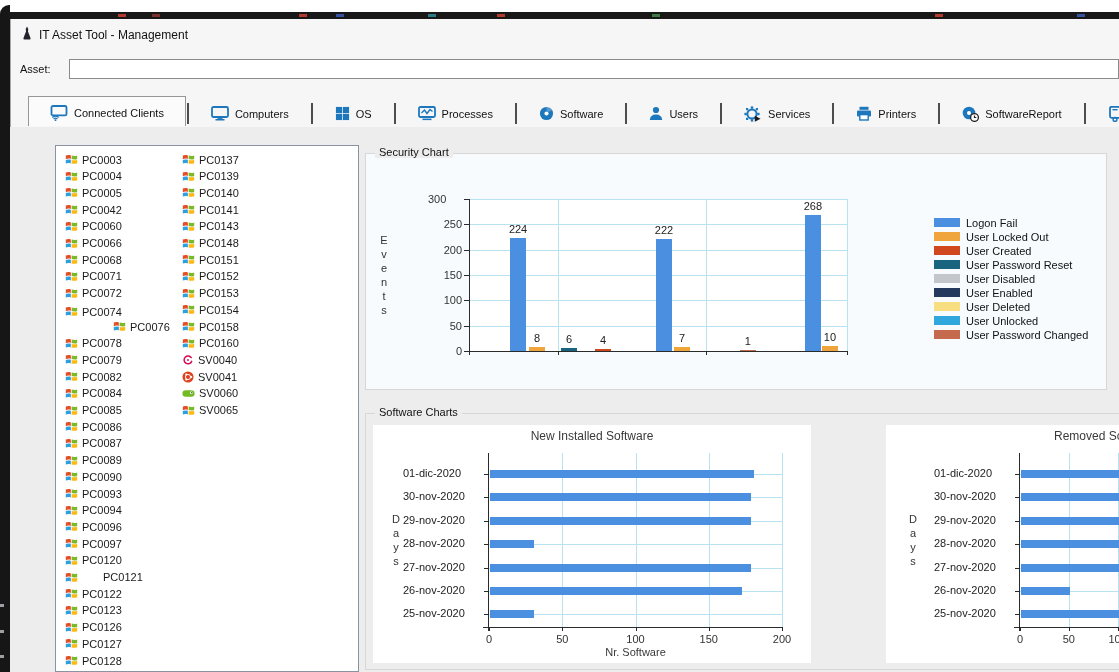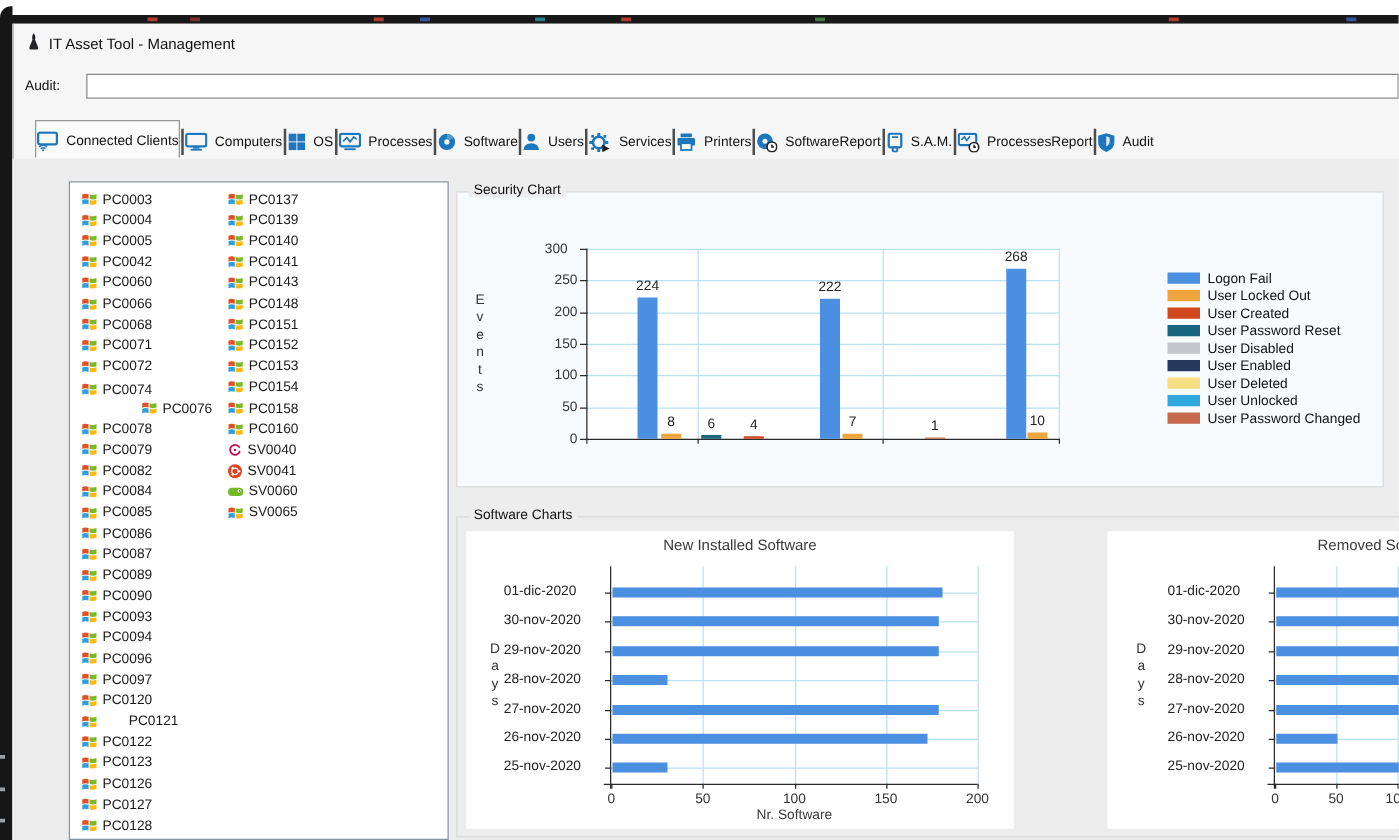--- a/index.html
+++ b/index.html
@@ -17,21 +17,21 @@
   
   .app-bg { left:10px; top:19px; width:1109px; height:653px; background:#f6f6f6; border-left:1px solid #a9a9a9; }
   .titlebar-icon { left:21px; top:26px; }
   .titlebar-title { left:39px; top:28px; font-size:12px; color:#111; }
 
   .filter-label { left:20px; top:63px; font-size:11px; color:#111; }
   .filter-input { left:69px; top:59px; width:1050px; height:20px; border:1px solid #8a8a8a; background:#fff; font-size:11px; padding:0 4px; font-family:inherit; }
 
   
   #tabstrip { left:28px; top:95px; height:31px; display:flex; align-items:flex-end; white-space:nowrap; }
-  .tab { display:flex; align-items:center; gap:6px; height:25px; padding:0 0; font-size:11px; color:#111; background:transparent; cursor:default; }
+  .tab { display:flex; align-items:center; gap:6px; height:25px; padding:0 21px; font-size:11px; color:#111; background:transparent; cursor:default; }
   .tab.sel { background:#fbfbfb; border:1px solid #979797; border-bottom:none; height:30px; padding-top:2px; }
   .tab-sep { width:2px; height:21px; background:#4d4d4d; margin:0 1px 2px 1px; }
   .tab-icon { display:inline-flex; align-items:center; }
 
   .content-bg { left:10px; top:127px; width:1109px; height:545px; background:#ededed; }
 
   
   #client-list { left:55px; top:145px; width:304px; height:527px; background:#ffffff; border:1px solid #8a94a0; overflow:hidden; }
   .li-item { position:absolute; display:flex; align-items:center; gap:4px; font-size:11px; color:#1a1a1a; height:15px; }
 
@@ -75,21 +75,21 @@
       <div class="speck" style="left: 1069px; background: rgb(53, 83, 158);"></div>
     </div>
 
   <div class="abs app-bg"></div>
 
   <span class="abs titlebar-icon" id="app-icon"><svg viewBox="0 0 12 14" width="12" height="14">
         <path d="M6 .5q2 2.5 1 5l2.5 6.5q.5 1.5-1 1.5h-5q-1.5 0-1-1.5L5 5.5q-1-2.5 1-5Z" fill="#23232d"></path>
       </svg></span>
   <span class="abs titlebar-title">IT Asset Tool - Management</span>
 
-  <label class="abs filter-label">Audit:</label>
+  <label class="abs filter-label">Asset:</label>
   <input class="abs filter-input" type="text" value="" style="">
 
   <div class="abs" id="tabstrip">
       <div class="tab sel">
         <span class="tab-icon">
           <svg viewBox="0 0 18 16" width="18" height="16">
             <rect x="1.5" y="1" width="15" height="9.4" rx="1.5" fill="none" stroke="#1c77bd" stroke-width="1.8"></rect>
             <path d="M2.3 12.4q3.2-2.6 6.4 0" fill="none" stroke="#1c77bd" stroke-width="1.3"></path>
             <path d="M3.6 14q1.9-1.6 3.8 0" fill="none" stroke="#1c77bd" stroke-width="1.3"></path>
             <circle cx="5.5" cy="15.2" r=".9" fill="#1c77bd"></circle>
@@ -764,21 +764,21 @@
         <div class="axis" style="left: -6px; top: 76px; width: 6px; height: 1px;"></div>
         <div class="tick-label" style="left: -42px; top: 70px; width: 34px; text-align: right;">150</div>
         <div class="grid-h" style="left: 0px; top: 50.6667px; width: 378px; height: 1px;"></div>
         <div class="axis" style="left: -6px; top: 50.6667px; width: 6px; height: 1px;"></div>
         <div class="tick-label" style="left: -42px; top: 44.6667px; width: 34px; text-align: right;">200</div>
         <div class="grid-h" style="left: 0px; top: 25.3333px; width: 378px; height: 1px;"></div>
         <div class="axis" style="left: -6px; top: 25.3333px; width: 6px; height: 1px;"></div>
         <div class="tick-label" style="left: -42px; top: 19.3333px; width: 34px; text-align: right;">250</div>
         <div class="grid-h" style="left: 0px; top: 0px; width: 378px; height: 1px;"></div>
         <div class="axis" style="left: -6px; top: 0px; width: 6px; height: 1px;"></div>
-        <div class="tick-label" style="left: -42px; top: -6px; width: 34px; text-align: center;">300</div>
+        <div class="tick-label" style="left: -42px; top: -6px; width: 34px; text-align: left;">300</div>
         <div class="grid-v" style="left: 87.83px; top: 0px; width: 1px; height: 152px;"></div>
         <div class="axis" style="left: 87.83px; top: 152px; width: 1px; height: 4px;"></div>
         <div class="grid-v" style="left: 235.628px; top: 0px; width: 1px; height: 152px;"></div>
         <div class="axis" style="left: 235.628px; top: 152px; width: 1px; height: 4px;"></div>
         <div class="grid-v" style="left: 377px; top: 0px; width: 1px; height: 152px;"></div>
         <div class="axis" style="left: 377px; top: 152px; width: 1px; height: 4px;"></div>
         <div class="axis" style="left: -1px; top: 0px; width: 1px; height: 156px;"></div>
         <div class="axis" style="left: -1px; top: 152px; width: 379px; height: 1px;"></div>
         <div class="bar" style="left: 40.068px; top: 38.5067px; width: 16px; height: 113.493px; background: rgb(74, 143, 224);"></div>
         <div class="bar-label" style="left: 28.068px; top: 23.5067px;">224</div>

